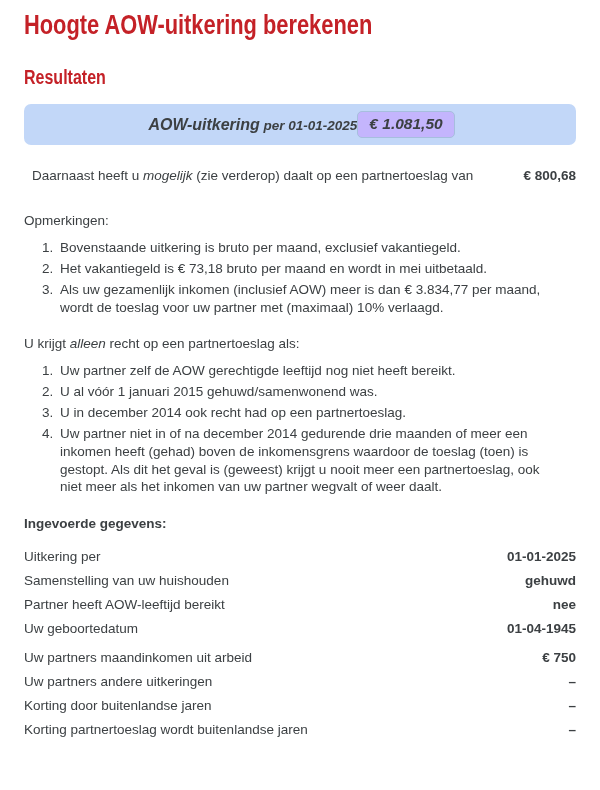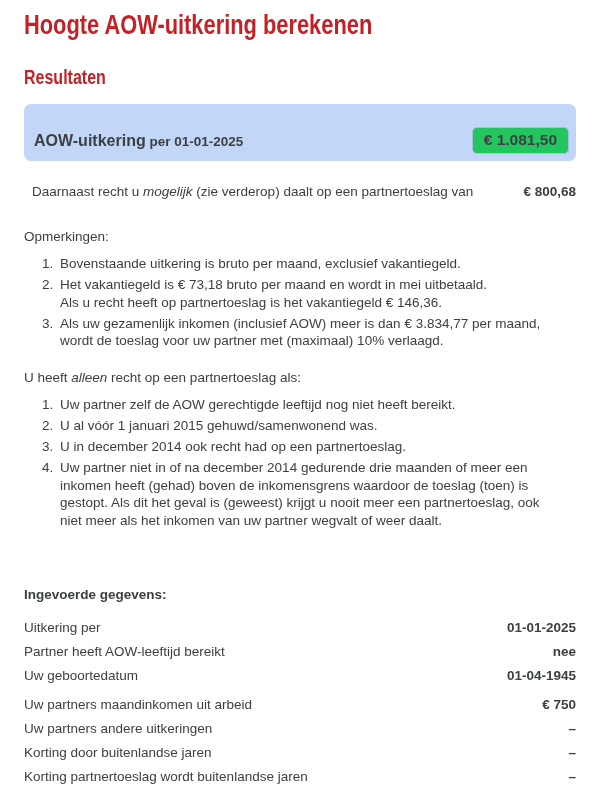--- a/index.html
+++ b/index.html
@@ -22,37 +22,37 @@
     color:var(--accent-red);font-weight:700;white-space:nowrap;
     transform:scaleX(0.78);transform-origin:0 50%;
   }
   h2{
     margin:25px 0 0;font-size:20px;line-height:1.1;
     color:var(--accent-red);font-weight:700;white-space:nowrap;
     transform:scaleX(0.80);transform-origin:0 50%;
   }
   .result-bar{
     margin-top:16px;background:var(--result-bg);border-radius:7px;
-    display:flex;align-items:center;justify-content:space-between;
-    padding:23px 7px 7px 10px;min-height:41px;
+    display:flex;align-items:center;justify-content:center;
+    padding:7px 7px 7px 10px;min-height:41px;font-style:italic;
   }
   .rl-main{font-weight:700;font-size:16px;}
   .rl-suffix{font-weight:700;font-size:13.5px;}
   .result-value{
-    background:#22c55e;border:1px solid var(--pill-border);border-radius:5px;
+    background:#c4b5fd;border:1px solid var(--pill-border);border-radius:5px;
     padding:3px 11px 4px;font-weight:700;font-size:15.5px;color:var(--text);
   }
   .partner-row{
     margin-top:23px;display:flex;justify-content:space-between;
     align-items:baseline;padding-left:8px;
   }
   .partner-value{font-weight:700;}
   .sec{margin:30px 0 0;}
   .sec.tight{margin-top:20px;}
-  .sec.big-gap{margin-top:57px;}
+  .sec.big-gap{margin-top:20px;}
   .bold{font-weight:700;}
   em{font-style:italic;}
   ol{margin:11px 0 0;padding-left:17px;line-height:1.32;}
   ol li{margin:0 16px 3px;padding-left:3px;}
   .block{display:block;}
   .inputs{margin-top:14px;}
   .input-row{display:flex;justify-content:space-between;align-items:center;padding:4px 0 5px;}
   .input-row .val{font-weight:700;text-align:right;white-space:nowrap;}
   .input-row.gap-above{margin-top:5px;}
 </style>
@@ -65,47 +65,50 @@
   <h2>Resultaten</h2>
 
   <div class="result-bar">
     <div>
       <span class="rl-main">AOW-uitkering</span><span class="rl-suffix"> per 01-01-2025</span>
     </div>
     <div class="result-value">€ 1.081,50</div>
   </div>
 
   <div class="partner-row">
-    <div><span>Daarnaast recht u </span><em>mogelijk</em><span> (zie verderop) daalt op een partnertoeslag van</span></div>
+    <div><span>Daarnaast heeft u </span><em>mogelijk</em><span> (zie verderop) daalt op een partnertoeslag van</span></div>
     <div class="partner-value">€ 800,68</div>
   </div>
 
   <p class="sec">Opmerkingen:</p>
   <ol>
     <li><span>Bovenstaande uitkering is bruto per maand, exclusief vakantiegeld.</span></li>
     <li>
         <span class="block">Het vakantiegeld is € 73,18 bruto per maand en wordt in mei uitbetaald.</span>
-        <span class="block">Als u recht heeft op partnertoeslag is het vakantiegeld € 146,36.</span>
       </li>
     <li><span>Als uw gezamenlijk inkomen (inclusief AOW) meer is dan € 3.834,77 per maand, wordt de toeslag voor uw partner met (maximaal) 10% verlaagd.</span></li>
   </ol>
 
-  <p class="sec tight"><span>U heeft </span><em>alleen</em><span> recht op een partnertoeslag als:</span></p>
+  <p class="sec tight"><span>U krijgt </span><em>alleen</em><span> recht op een partnertoeslag als:</span></p>
   <ol>
     <li><span>Uw partner zelf de AOW gerechtigde leeftijd nog niet heeft bereikt.</span></li>
     <li><span>U al vóór 1 januari 2015 gehuwd/samenwonend was.</span></li>
     <li><span>U in december 2014 ook recht had op een partnertoeslag.</span></li>
     <li><span>Uw partner niet in of na december 2014 gedurende drie maanden of meer een inkomen heeft (gehad) boven de inkomensgrens waardoor de toeslag (toen) is gestopt. Als dit het geval is (geweest) krijgt u nooit meer een partnertoeslag, ook niet meer als het inkomen van uw partner wegvalt of weer daalt.</span></li>
   </ol>
 
   <p class="sec big-gap bold">Ingevoerde gegevens:</p>
   <div class="inputs">
     <div class="input-row">
       <span class="lbl">Uitkering per</span>
       <span class="val">01-01-2025</span>
+    </div>
+    <div class="input-row">
+      <span class="lbl">Samenstelling van uw huishouden</span>
+      <span class="val">gehuwd</span>
     </div>
     <div class="input-row">
       <span class="lbl">Partner heeft AOW-leeftijd bereikt</span>
       <span class="val">nee</span>
     </div>
     <div class="input-row">
       <span class="lbl">Uw geboortedatum</span>
       <span class="val">01-04-1945</span>
     </div>
     <div class="input-row gap-above">

